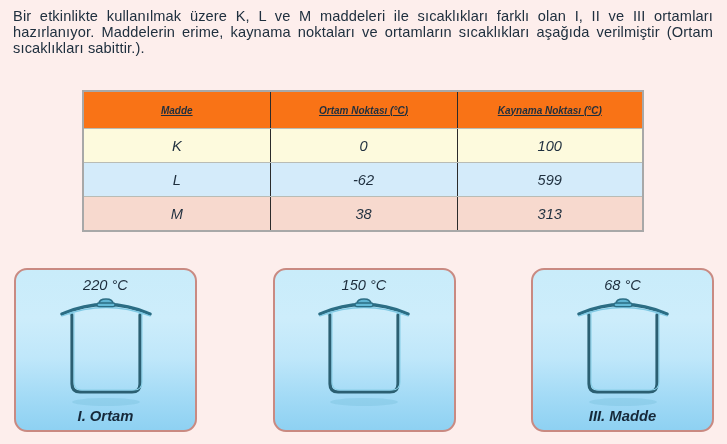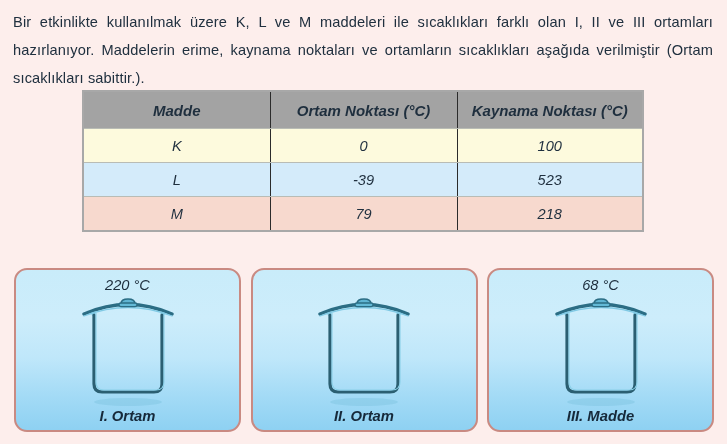--- a/index.html
+++ b/index.html
@@ -16,21 +16,21 @@
     position: relative;
   }
 
   
   #intro-text {
     position: absolute;
     left: 13px;
     top: 8px;
     width: 700px;
     font-size: 14.6px;
-    line-height: 28px;
+    line-height: 16px;
     color: #20303f;
     text-align: justify;
     text-align-last: left;
     letter-spacing: 0.01em;
   }
 
   
   #props-table {
     position: absolute;
     left: 82px;
@@ -46,25 +46,26 @@
     border-bottom: 1.5px solid #b9bcb5;
     padding: 0;
     height: 33px;
     text-align: center;
     vertical-align: middle;
     font-style: italic;
     font-size: 14.6px;
     color: #1f2f3e;
   }
   #props-table tr.header-row th {
-    background: #a3a3a3;
+    background: #f97316;
     font-weight: bold;
-    font-size: 15px;
+    font-size: 10px;
     border-bottom: 1.5px solid #b9bcb5;
     height: 36px;
+    text-decoration: underline;
   }
   #props-table tr td:first-child,
   #props-table tr th:first-child { border-left: none; }
   #props-table tr td:last-child,
   #props-table tr th:last-child { border-right: none; }
   #props-table tr:last-child td { border-bottom: none; }
   .row-k td { background: #fdfadd; }
   .row-l td { background: #d4ebfa; }
   .row-m td { background: #f7d9ce; }
   .col-name { width: 187px; }
@@ -76,21 +77,21 @@
     position: absolute;
     left: 14px;
     top: 268px;
     width: 700px;
     height: 166px;
     display: flex;
     justify-content: space-between;
   }
   .panel {
     position: relative;
-    width: 227px;
+    width: 183px;
     height: 164px;
     box-sizing: border-box;
     border: 2px solid #c98a82;
     border-radius: 13px;
     background: linear-gradient(to bottom,
         #c9ecfa 0%,
         #cdedfb 30%,
         #bfe7fa 55%,
         #a4dbf6 78%,
         #8ed1f2 100%);
@@ -146,27 +147,27 @@
     </tr>
   </thead>
   <tbody>
     <tr class="row-k">
       <td>K</td>
       <td>0</td>
       <td>100</td>
     </tr>
     <tr class="row-l">
       <td>L</td>
-      <td>-39</td>
-      <td>523</td>
+      <td>-62</td>
+      <td>599</td>
     </tr>
     <tr class="row-m">
       <td>M</td>
-      <td>79</td>
-      <td>218</td>
+      <td>38</td>
+      <td>313</td>
     </tr>
   </tbody>
 </table>
 
 <div id="panels">
 
   <div class="panel">
     <div class="panel-temp">220 °C</div>
     <div class="pot-wrap">
       <svg width="120" height="110" viewBox="0 0 120 110">
@@ -178,34 +179,34 @@
         <path d="M16,16 Q60,-3 104,16" fill="none" stroke="#2b6d84" stroke-width="3.4" stroke-linecap="round"></path>
         <path d="M16,16 Q60,-1 104,16" fill="none" stroke="#7fc9e4" stroke-width="1.3" stroke-linecap="round" transform="translate(0,2)"></path>
         <path d="M53,6 Q53,1 60,1 Q67,1 67,6 Z" fill="#5fb4d2" stroke="#2b6d84" stroke-width="1.6"></path>
         <rect x="51" y="5" width="18" height="3.6" rx="1.8" fill="#63b9d6" stroke="#2b6d84" stroke-width="1.3"></rect>
       </svg>
     </div>
     <div class="panel-caption">I. Ortam</div>
   </div>
 
   <div class="panel">
+    <div class="panel-temp">150 °C</div>
     <div class="pot-wrap">
       <svg width="120" height="110" viewBox="0 0 120 110">
         <ellipse cx="60" cy="104" rx="34" ry="4" fill="#7cc3e0" opacity="0.45"></ellipse>
         <path d="M24,18 C24,18 24,14 18,13 C24,12 27,14 28,16 Z" fill="#8fd4ec"></path>
         <path d="M96,18 C96,18 96,14 102,13 C96,12 93,14 92,16 Z" fill="#8fd4ec"></path>
         <path d="M26,17 L26,86 Q26,94 34,94 L86,94 Q94,94 94,86 L94,17" fill="none" stroke="#2b5f72" stroke-width="3.2" stroke-linecap="round" stroke-linejoin="round"></path>
         <path d="M26,17 L26,86 Q26,94 34,94 L86,94 Q94,94 94,86 L94,17" fill="none" stroke="#8ad0e8" stroke-width="1.1" transform="translate(2,-2)"></path>
         <path d="M16,16 Q60,-3 104,16" fill="none" stroke="#2b6d84" stroke-width="3.4" stroke-linecap="round"></path>
         <path d="M16,16 Q60,-1 104,16" fill="none" stroke="#7fc9e4" stroke-width="1.3" stroke-linecap="round" transform="translate(0,2)"></path>
         <path d="M53,6 Q53,1 60,1 Q67,1 67,6 Z" fill="#5fb4d2" stroke="#2b6d84" stroke-width="1.6"></path>
         <rect x="51" y="5" width="18" height="3.6" rx="1.8" fill="#63b9d6" stroke="#2b6d84" stroke-width="1.3"></rect>
       </svg>
     </div>
-    <div class="panel-caption">II. Ortam</div>
   </div>
 
   <div class="panel">
     <div class="panel-temp">68 °C</div>
     <div class="pot-wrap">
       <svg width="120" height="110" viewBox="0 0 120 110">
         <ellipse cx="60" cy="104" rx="34" ry="4" fill="#7cc3e0" opacity="0.45"></ellipse>
         <path d="M24,18 C24,18 24,14 18,13 C24,12 27,14 28,16 Z" fill="#8fd4ec"></path>
         <path d="M96,18 C96,18 96,14 102,13 C96,12 93,14 92,16 Z" fill="#8fd4ec"></path>
         <path d="M26,17 L26,86 Q26,94 34,94 L86,94 Q94,94 94,86 L94,17" fill="none" stroke="#2b5f72" stroke-width="3.2" stroke-linecap="round" stroke-linejoin="round"></path>

